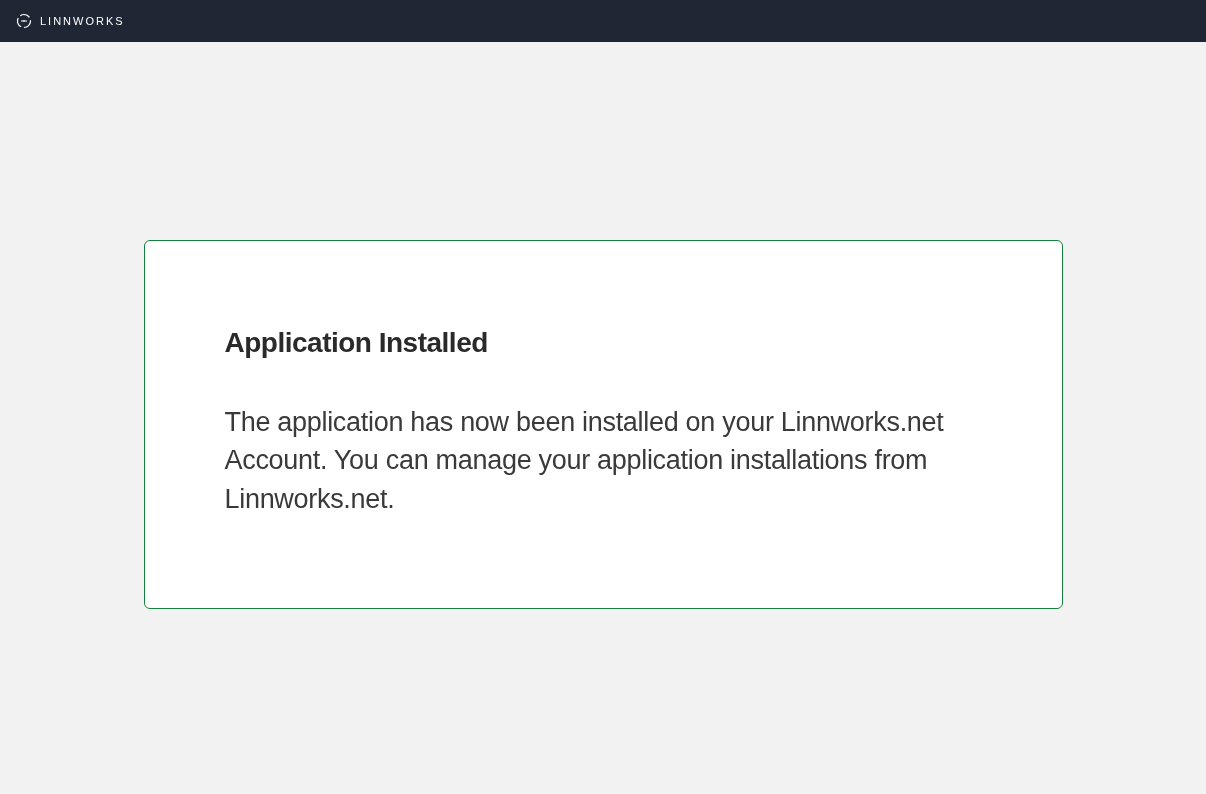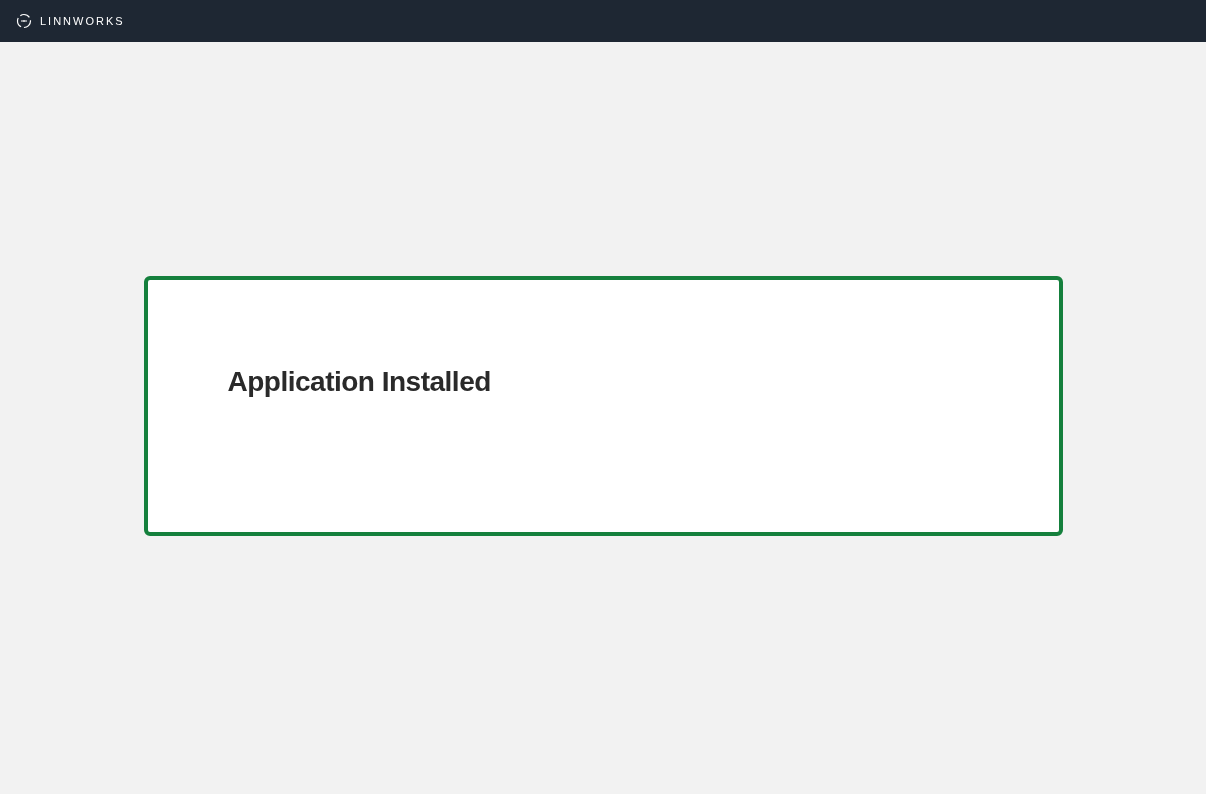--- a/index.html
+++ b/index.html
@@ -40,25 +40,24 @@
       letter-spacing: 2px;
       font-weight: 400;
     }
     .main-content {
       display: flex;
       justify-content: center;
       padding-top: 198px;
     }
     .card {
       background: #ffffff;
-      border: 4px solid #15803d;
+      border: 1px solid #15803d;
       border-radius: 6px;
       width: 919px;
       padding: 86px 80px 90px 80px;
-      margin-top: 36px;
     }
     .card-title {
       font-size: 28px;
       font-weight: 700;
       color: #2a2a2a;
       letter-spacing: -0.5px;
       margin-bottom: 44px;
     }
     .card-body {
       font-size: 27px;
@@ -81,14 +80,15 @@
         <circle cx="8" cy="8" r="1" fill="#ffffff"></circle>
       </svg>
     </span>
     <span class="logo-text">LINNWORKS</span>
   </div>
 </div>
 
 <div class="main-content">
   <div class="card">
     <h1 class="card-title">Application Installed</h1>
+    <p class="card-body">The application has now been installed on your Linnworks.net Account. You can manage your application installations from Linnworks.net.</p>
   </div>
 </div>
 
 </body></html>

